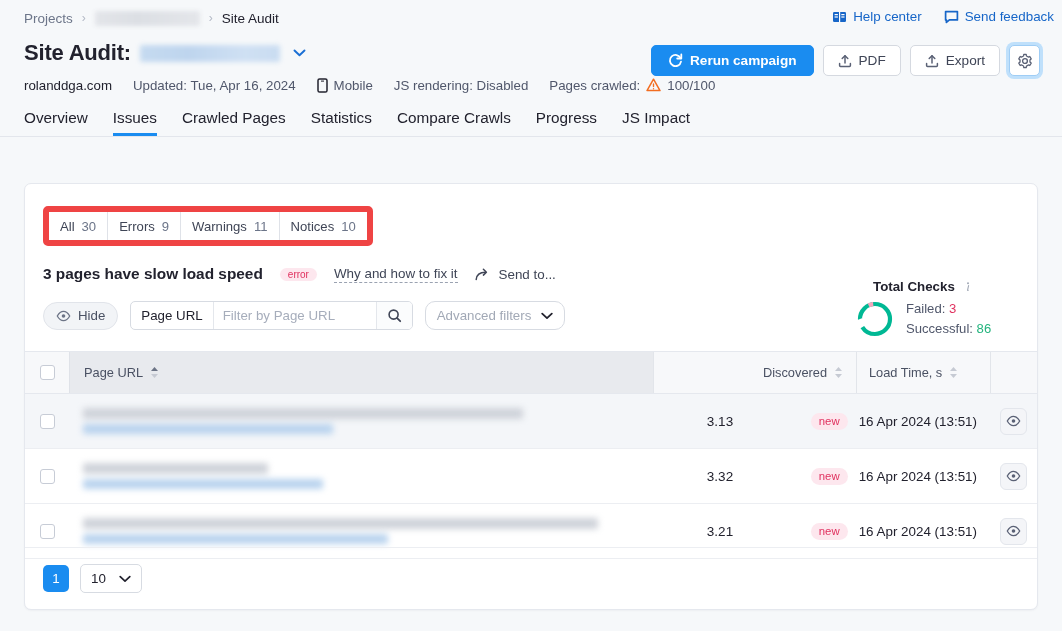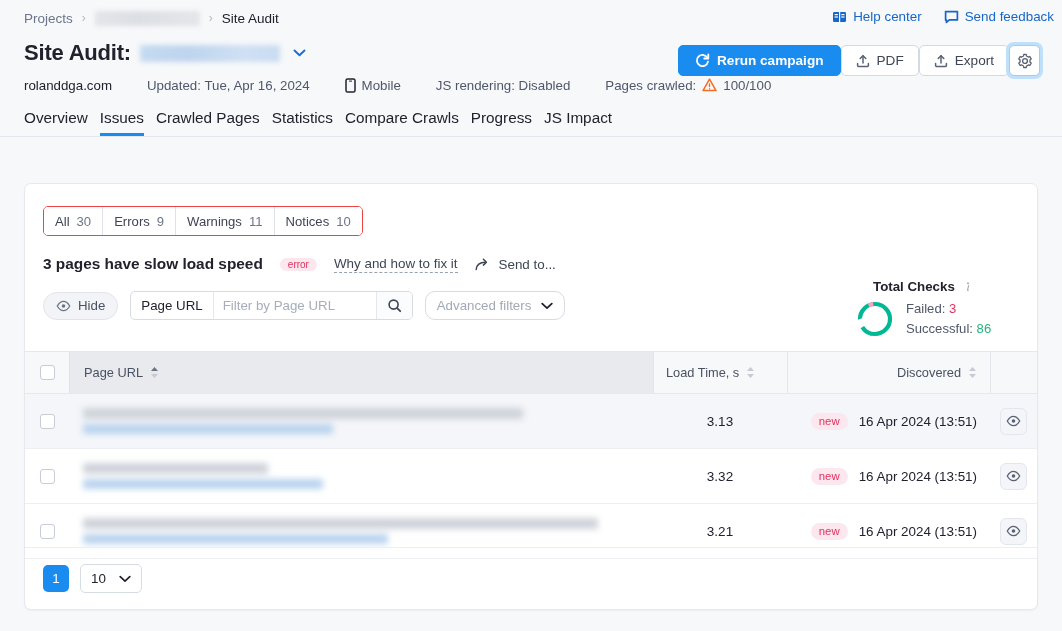--- a/index.html
+++ b/index.html
@@ -27,58 +27,58 @@
 
   .title-row { display: flex; align-items: center; height: 34px; }
   .site-title { font-size: 22px; font-weight: 700; color: #22222e; letter-spacing: -0.2px; }
   .redact-blue {
     display: inline-block; width: 140px; height: 17px; margin-left: 9px; border-radius: 2px;
     background: linear-gradient(90deg, #c5daf0, #bed5ee 35%, #cfe0f3 75%, #c9dcf1);
     filter: blur(2.6px); vertical-align: middle;
   }
   .caret-blue { margin-left: 13px; color: #1a6fd4; font-size: 13px; cursor: pointer; line-height: 1; }
 
-  .meta-row { display: flex; align-items: center; gap: 35px; height: 30px; font-size: 13.3px; color: #50576b; }
+  .meta-row { display: flex; align-items: center; gap: 21px; height: 30px; font-size: 13.3px; color: #50576b; }
   .meta-item { display: flex; align-items: center; gap: 6px; white-space: nowrap; }
   .meta-strong { color: #22222e; }
 
   .top-right-links {
     position: absolute; right: 8px; top: 9px;
     display: flex; align-items: center; gap: 22px;
     font-size: 13.4px; color: #1766c8;
   }
   .trl { display: flex; align-items: center; gap: 6px; cursor: pointer; }
 
-  .action-bar { position: absolute; right: 22px; top: 45px; display: flex; align-items: center; }
+  .action-bar { position: absolute; right: 22px; top: 45px; display: flex; align-items: center; gap: 9px; }
   .btn {
     display: inline-flex; align-items: center; justify-content: center; gap: 7px;
     height: 31px; padding: 0 14px; border-radius: 5px; font-size: 13.6px;
     border: 1px solid #d5d9e0; background: #fff; color: #3f4556; cursor: pointer; white-space: nowrap;
   }
   .btn-primary { background: #1a8cf0; border-color: #1a8cf0; color: #fff; font-weight: 700; padding: 0 16px; }
   .btn-icon-only { width: 31px; padding: 0; }
   .btn-focus { box-shadow: 0 0 0 3px #bfe0fb; border-color: #9fcdf5; }
 
   
   .tabs {
-    position: relative; display: flex; align-items: flex-end; gap: 12px;
+    position: relative; display: flex; align-items: flex-end; gap: 25px;
     padding: 0 24px; height: 37px; border-bottom: 1px solid #e3e6ec;
   }
   .tab { font-size: 15.3px; color: #22222e; padding-bottom: 9px; cursor: pointer; white-space: nowrap; }
   .tab.active { color: #22222e; box-shadow: inset 0 -3px 0 0 #1a8cf0; }
 
   
   .card {
     position: absolute; left: 24px; top: 183px; width: 1014px; height: 427px;
     background: #fff; border: 1px solid #e5e8ee; border-radius: 7px;
     box-shadow: 0 1px 2px rgba(20,30,60,.04);
     overflow: hidden;
   }
 
-  .pills { display: inline-flex; margin: 22px 0 0 18px; border: 1px solid #ef4444; border-radius: 5px; overflow: hidden; }
+  .pills { display: inline-flex; margin: 22px 0 0 18px; border: 6px solid #ef4444; border-radius: 5px; overflow: hidden; }
   .pill {
     display: flex; align-items: center; gap: 7px; height: 28px; padding: 0 11px;
     font-size: 13.1px; color: #3f4556; border-right: 1px solid #dfe2e8; cursor: pointer; background: #fff;
   }
   .pill:last-child { border-right: none; }
   .pill .cnt { color: #6c7589; }
 
   .issue-row { display: flex; align-items: center; gap: 17px; margin: 19px 0 0 18px; }
   .issue-title { font-size: 15.4px; font-weight: 700; color: #22222e; }
   .badge-error {
@@ -387,38 +387,38 @@
         </div>
         <div class="th th-url">
           <span>Page URL</span>
           <span>
             <svg width="9" height="13" viewBox="0 0 9 13">
                 <path d="M4.5 1L8 5H1z" fill="#6c7486"></path>
                 <path d="M4.5 12L1 8h7z" fill="#c6cad3"></path>
               </svg>
           </span>
         </div>
+        <div class="th th-disc">
+          <span>Discovered</span>
+          <span>
+            <svg width="9" height="13" viewBox="0 0 9 13">
+                <path d="M4.5 1L8 5H1z" fill="#c6cad3"></path>
+                <path d="M4.5 12L1 8h7z" fill="#c6cad3"></path>
+              </svg>
+          </span>
+        </div>
         <div class="th th-load">
           <span>Load Time, s</span>
           <span>
             <svg width="9" height="13" viewBox="0 0 9 13">
                 <path d="M4.5 1L8 5H1z" fill="#c6cad3"></path>
                 <path d="M4.5 12L1 8h7z" fill="#c6cad3"></path>
               </svg>
           </span>
         </div>
-        <div class="th th-disc">
-          <span>Discovered</span>
-          <span>
-            <svg width="9" height="13" viewBox="0 0 9 13">
-                <path d="M4.5 1L8 5H1z" fill="#c6cad3"></path>
-                <path d="M4.5 12L1 8h7z" fill="#c6cad3"></path>
-              </svg>
-          </span>
-        </div>
         <div class="th th-act"></div>
       </div>
 
       <div class="trow alt">
         <div class="td td-check">
           <span class="cbox"></span>
         </div>
         <div class="td td-url">
           <div class="url-blur" style="width:440px">
             <div class="url-t1" style="width:440px"></div>

